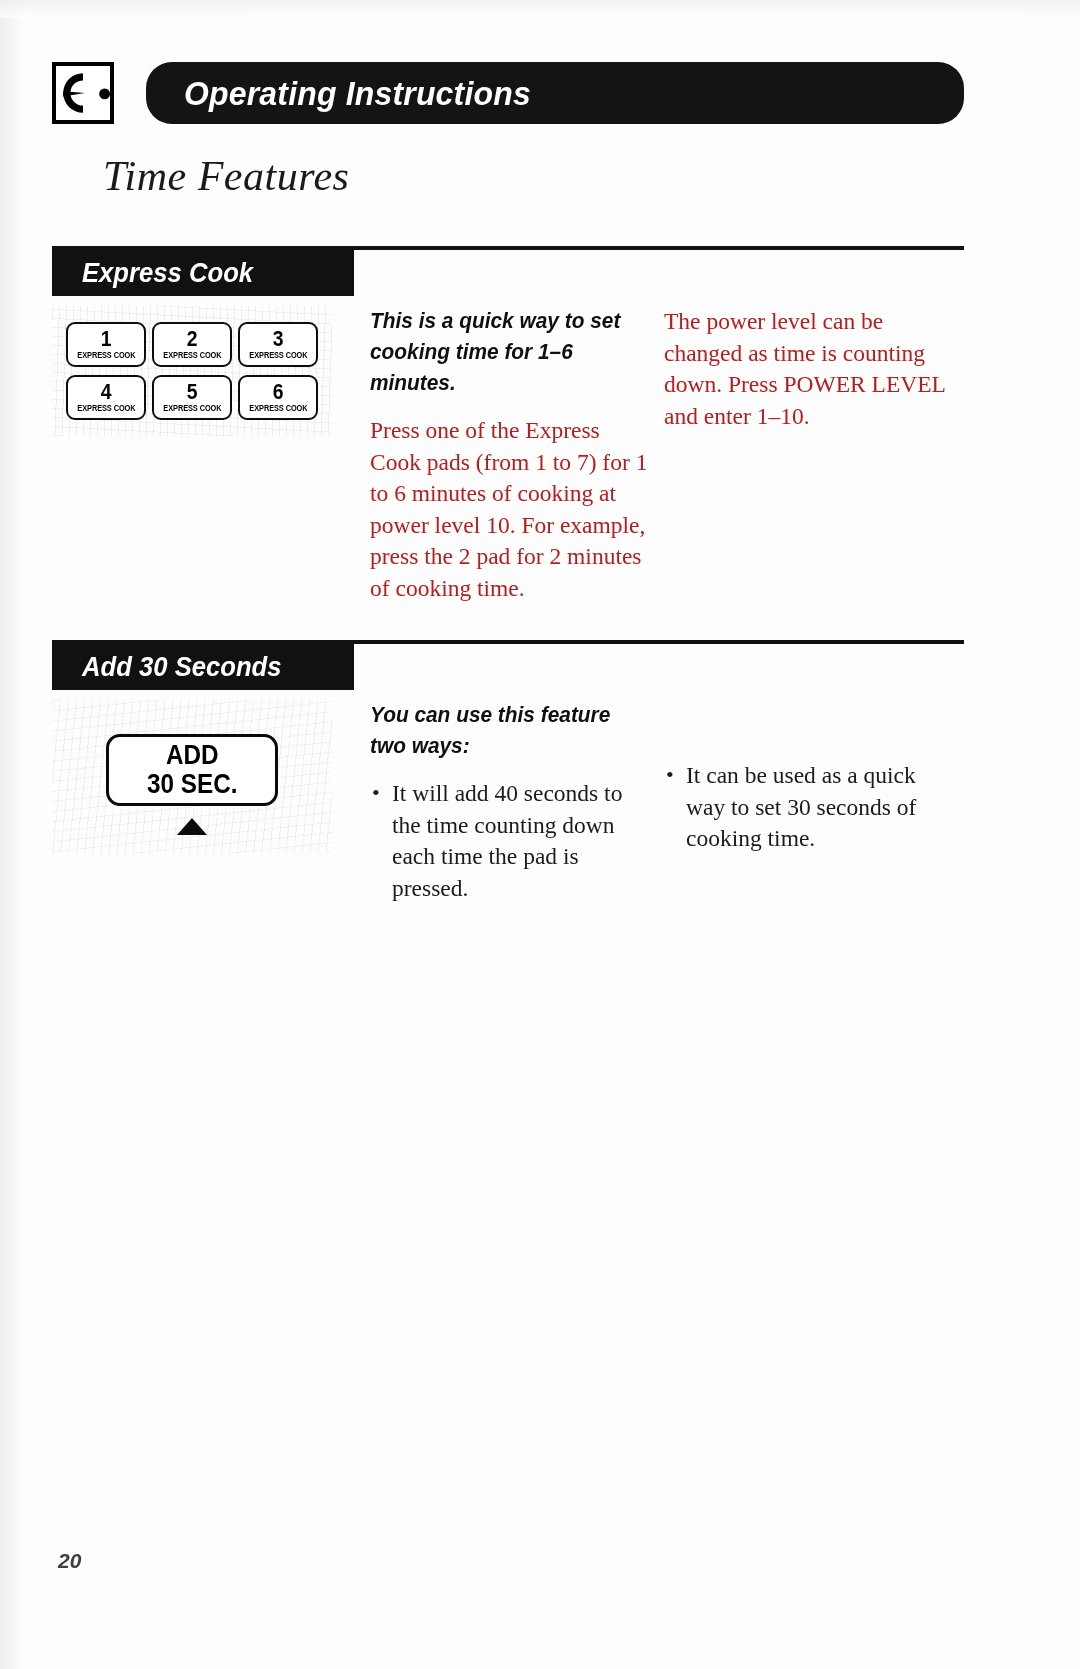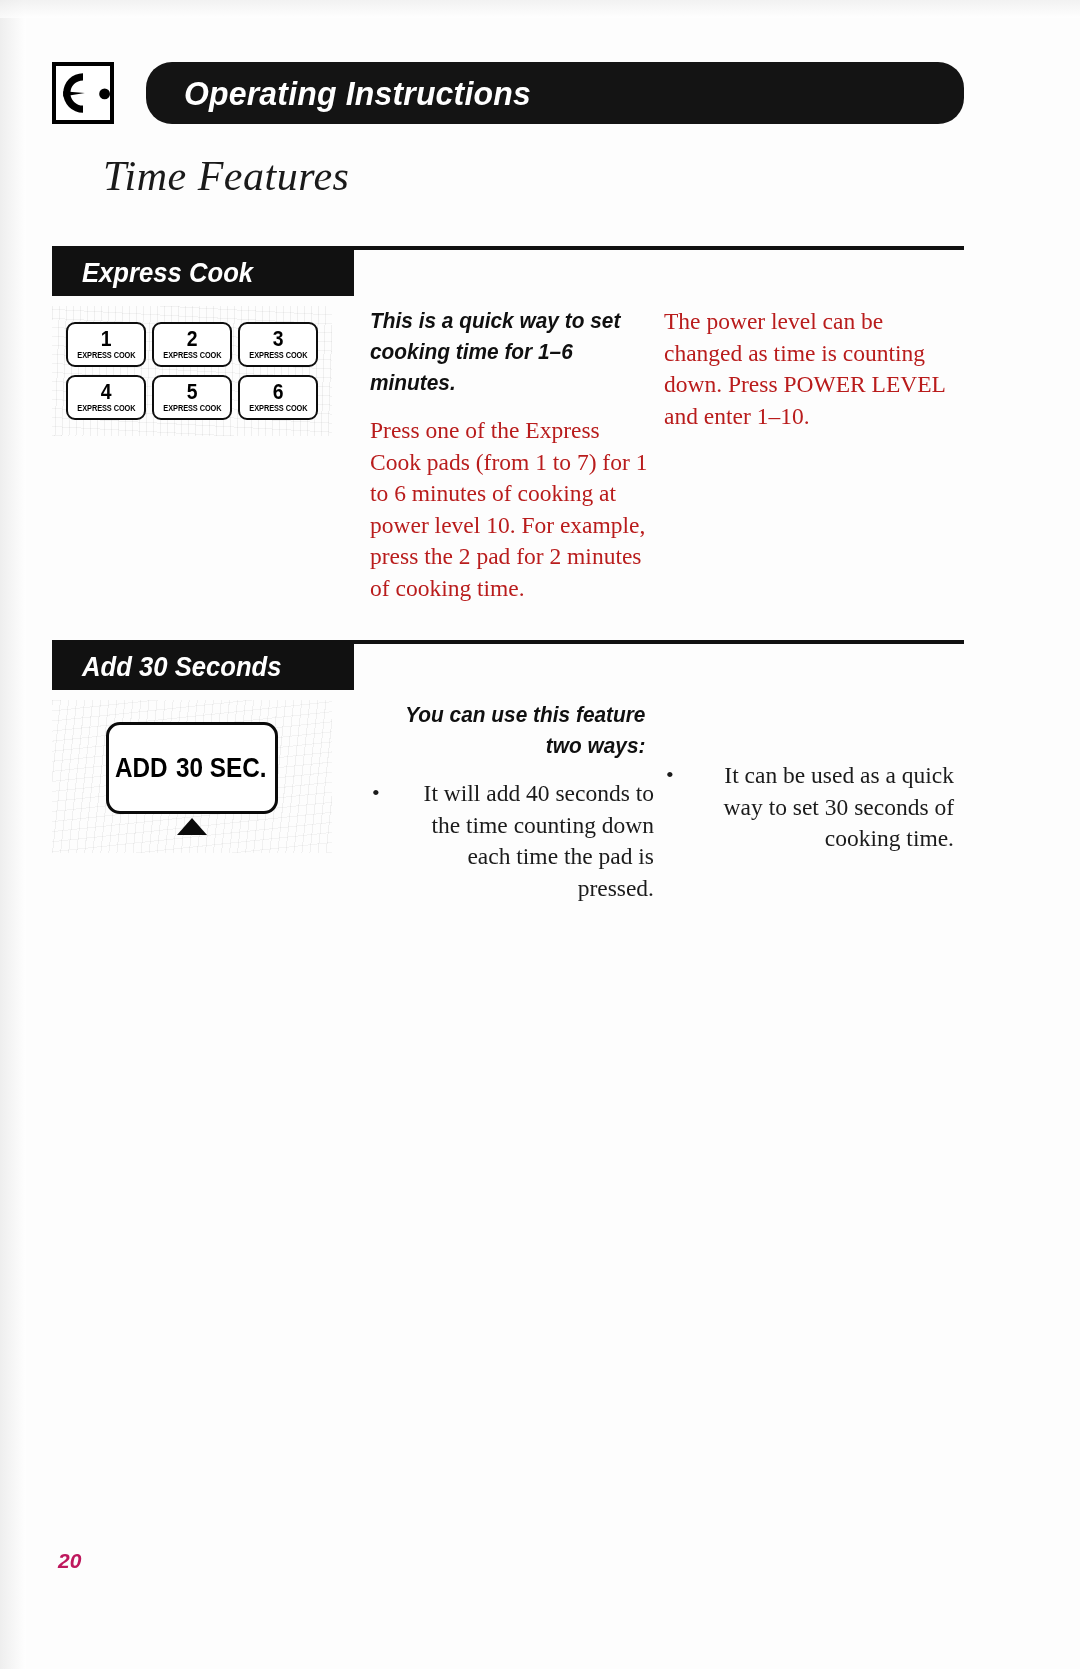--- a/index.html
+++ b/index.html
@@ -183,26 +183,26 @@
   
   .add30-art {
     position: relative;
     width: 280px;
     padding: 22px 10px 18px 10px;
     background:
       repeating-linear-gradient(96deg, rgba(0,0,0,.05) 0 1px, rgba(0,0,0,0) 1px 8px),
       repeating-linear-gradient(-6deg, rgba(0,0,0,.04) 0 1px, rgba(0,0,0,0) 1px 10px);
   }
   .add30-pad {
-    width: 172px; height: 92px;
-    margin: 0 auto;
+    width: 172px; height: 72px;
+    margin: 12px auto;
     border: 3.5px solid #0a0a0a;
     border-radius: 14px;
     background: #fff;
-    display: flex; flex-direction: row;
+    display: flex; flex-direction: column;
     align-items: center; justify-content: center;
     position: relative;
   }
   .add30-l1, .add30-l2 {
     font-family: "Liberation Sans", sans-serif;
     font-weight: bold;
     color: #000;
     transform: scaleX(.9);
   }
   .add30-l1 { font-size: 27px; line-height: 29px; }
@@ -215,21 +215,21 @@
     margin: 4px auto 0 auto;
   }
 
   
   .page-number {
     position: absolute;
     left: 58px; bottom: 96px;
     font-family: "Liberation Sans", sans-serif;
     font-weight: bold; font-style: italic;
     font-size: 21px;
-    color: #be185d;
+    color: #404040;
   }
 </style>
 </head>
 <body>
 
 <div class="page">
 
   <div class="scan-edge-left"></div>
   <div class="scan-edge-top"></div>
 
@@ -295,21 +295,21 @@
         <p class="body">Press one of the Express Cook pads (from 1 to 7) for 1 to 6 minutes of cooking at power level 10. For example, press the 2 pad for 2 minutes of cooking time.</p>
       </div>
 
       <div class="col-right">
         <p class="body">The power level can be changed as time is counting down. Press POWER LEVEL and enter 1–10.</p>
       </div>
 
     </div>
   </div>
 
-  <div class="section" style="top:640px;text-align:right;">
+  <div class="section" style="top:640px;">
     <div class="rule"></div>
     <div class="sec-head">
       <span class="sec-head-label">Add 30 Seconds</span>
     </div>
 
     <div class="sec-body">
 
       <div class="col-art">
         <div class="add30-art">
           <div class="add30-pad">

